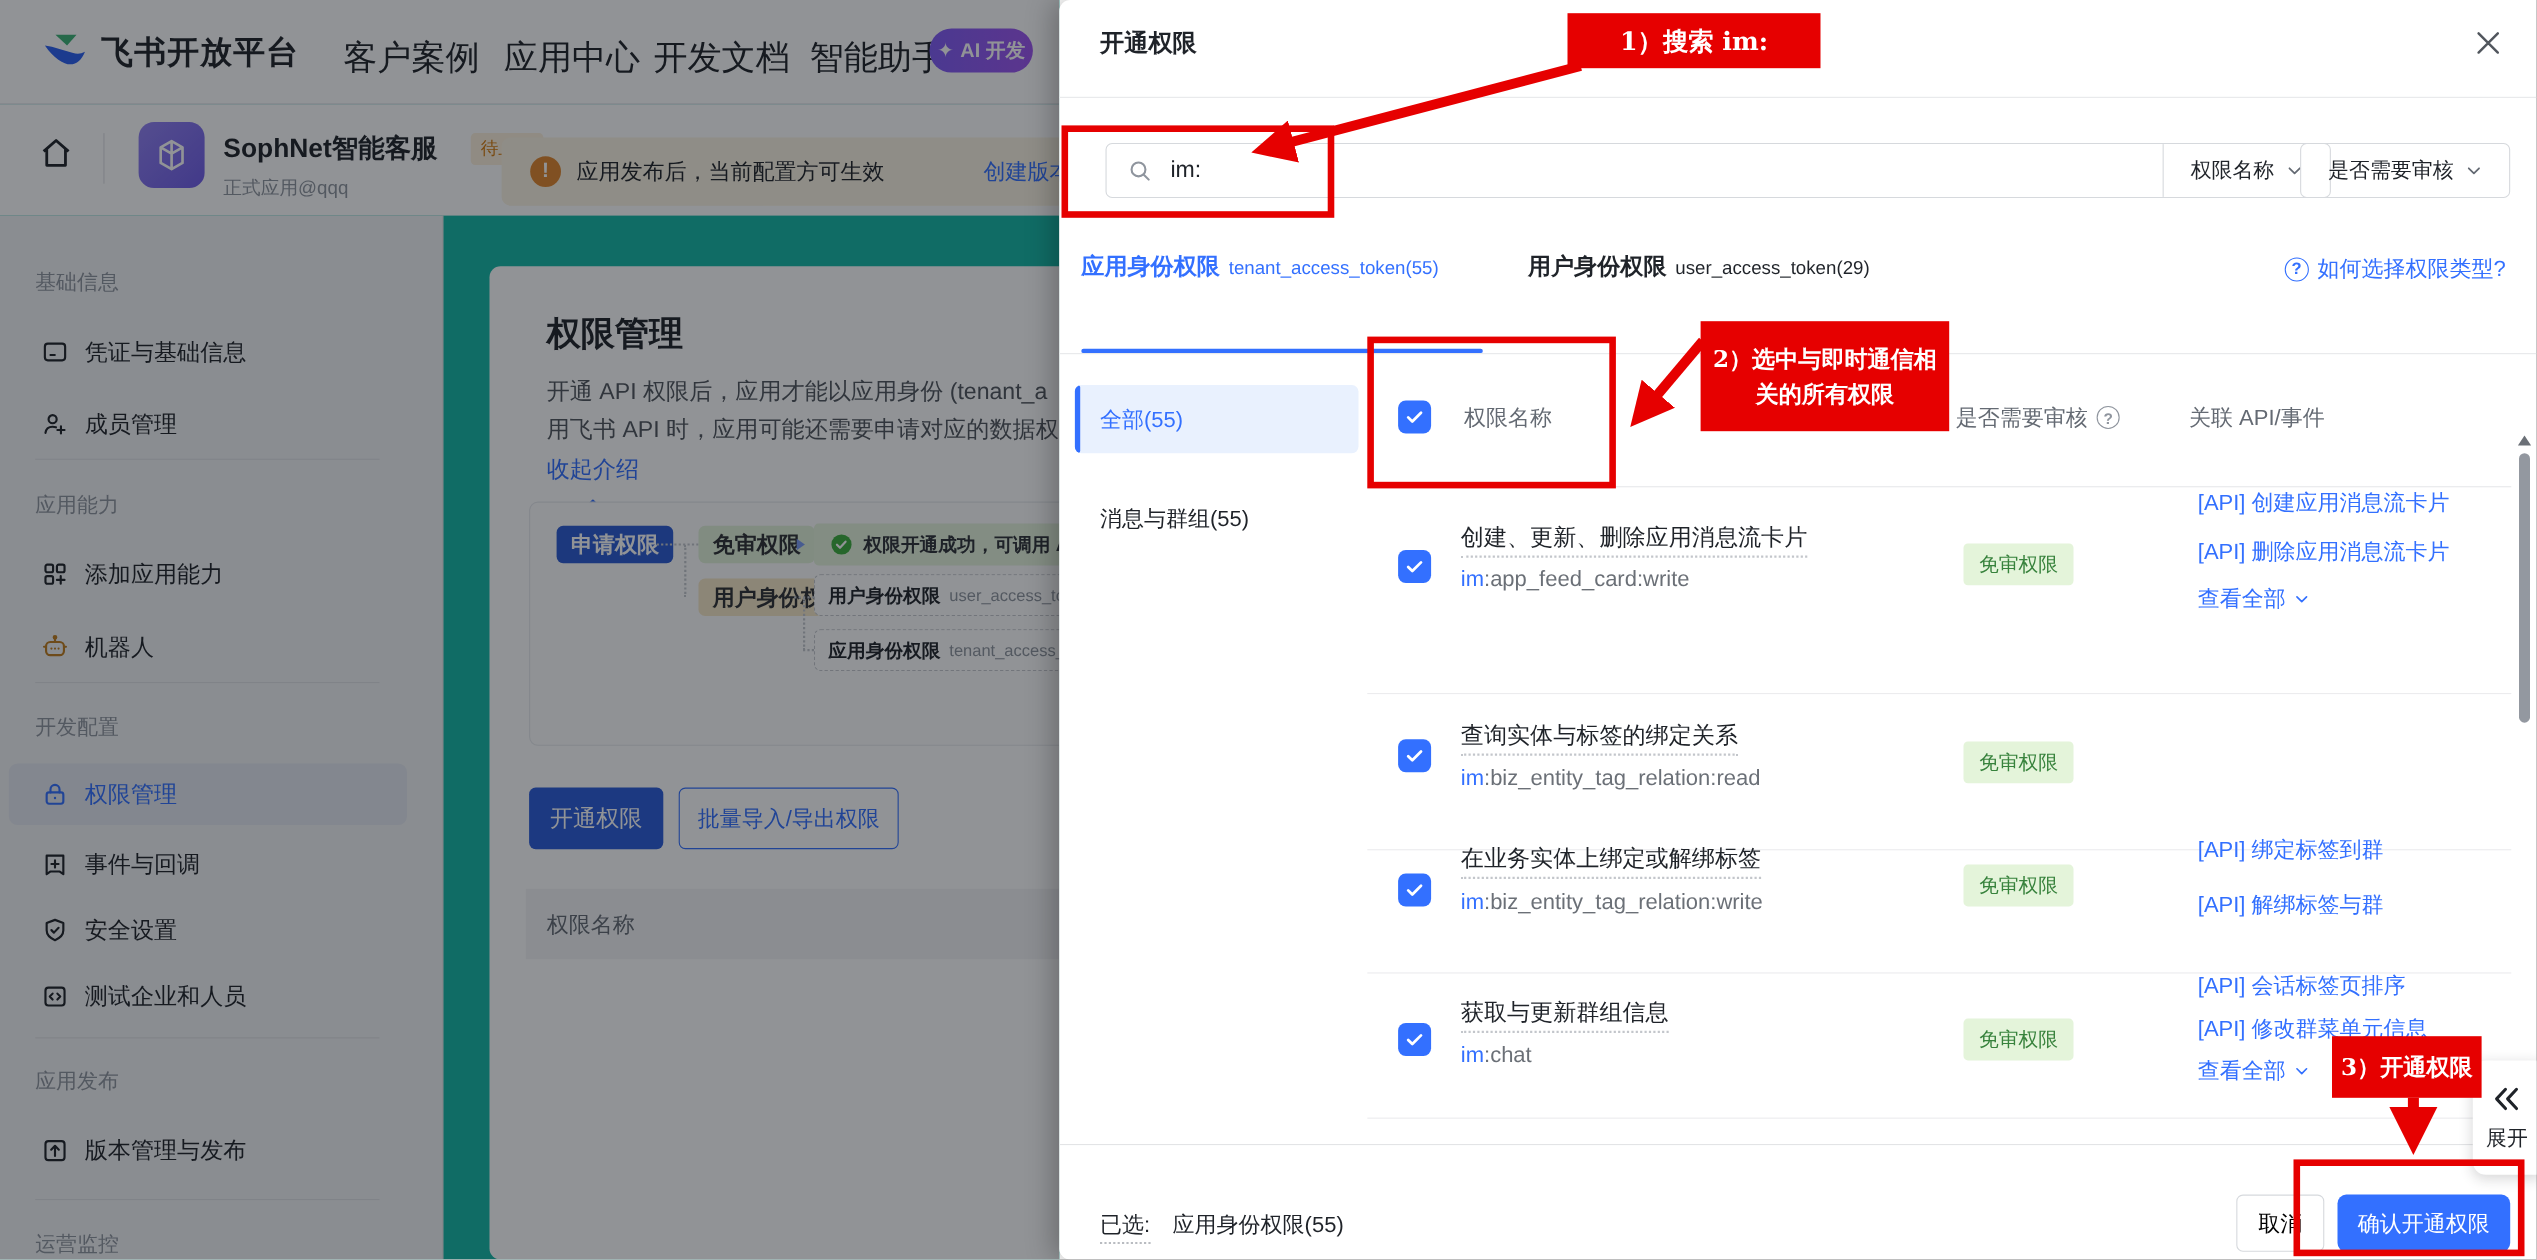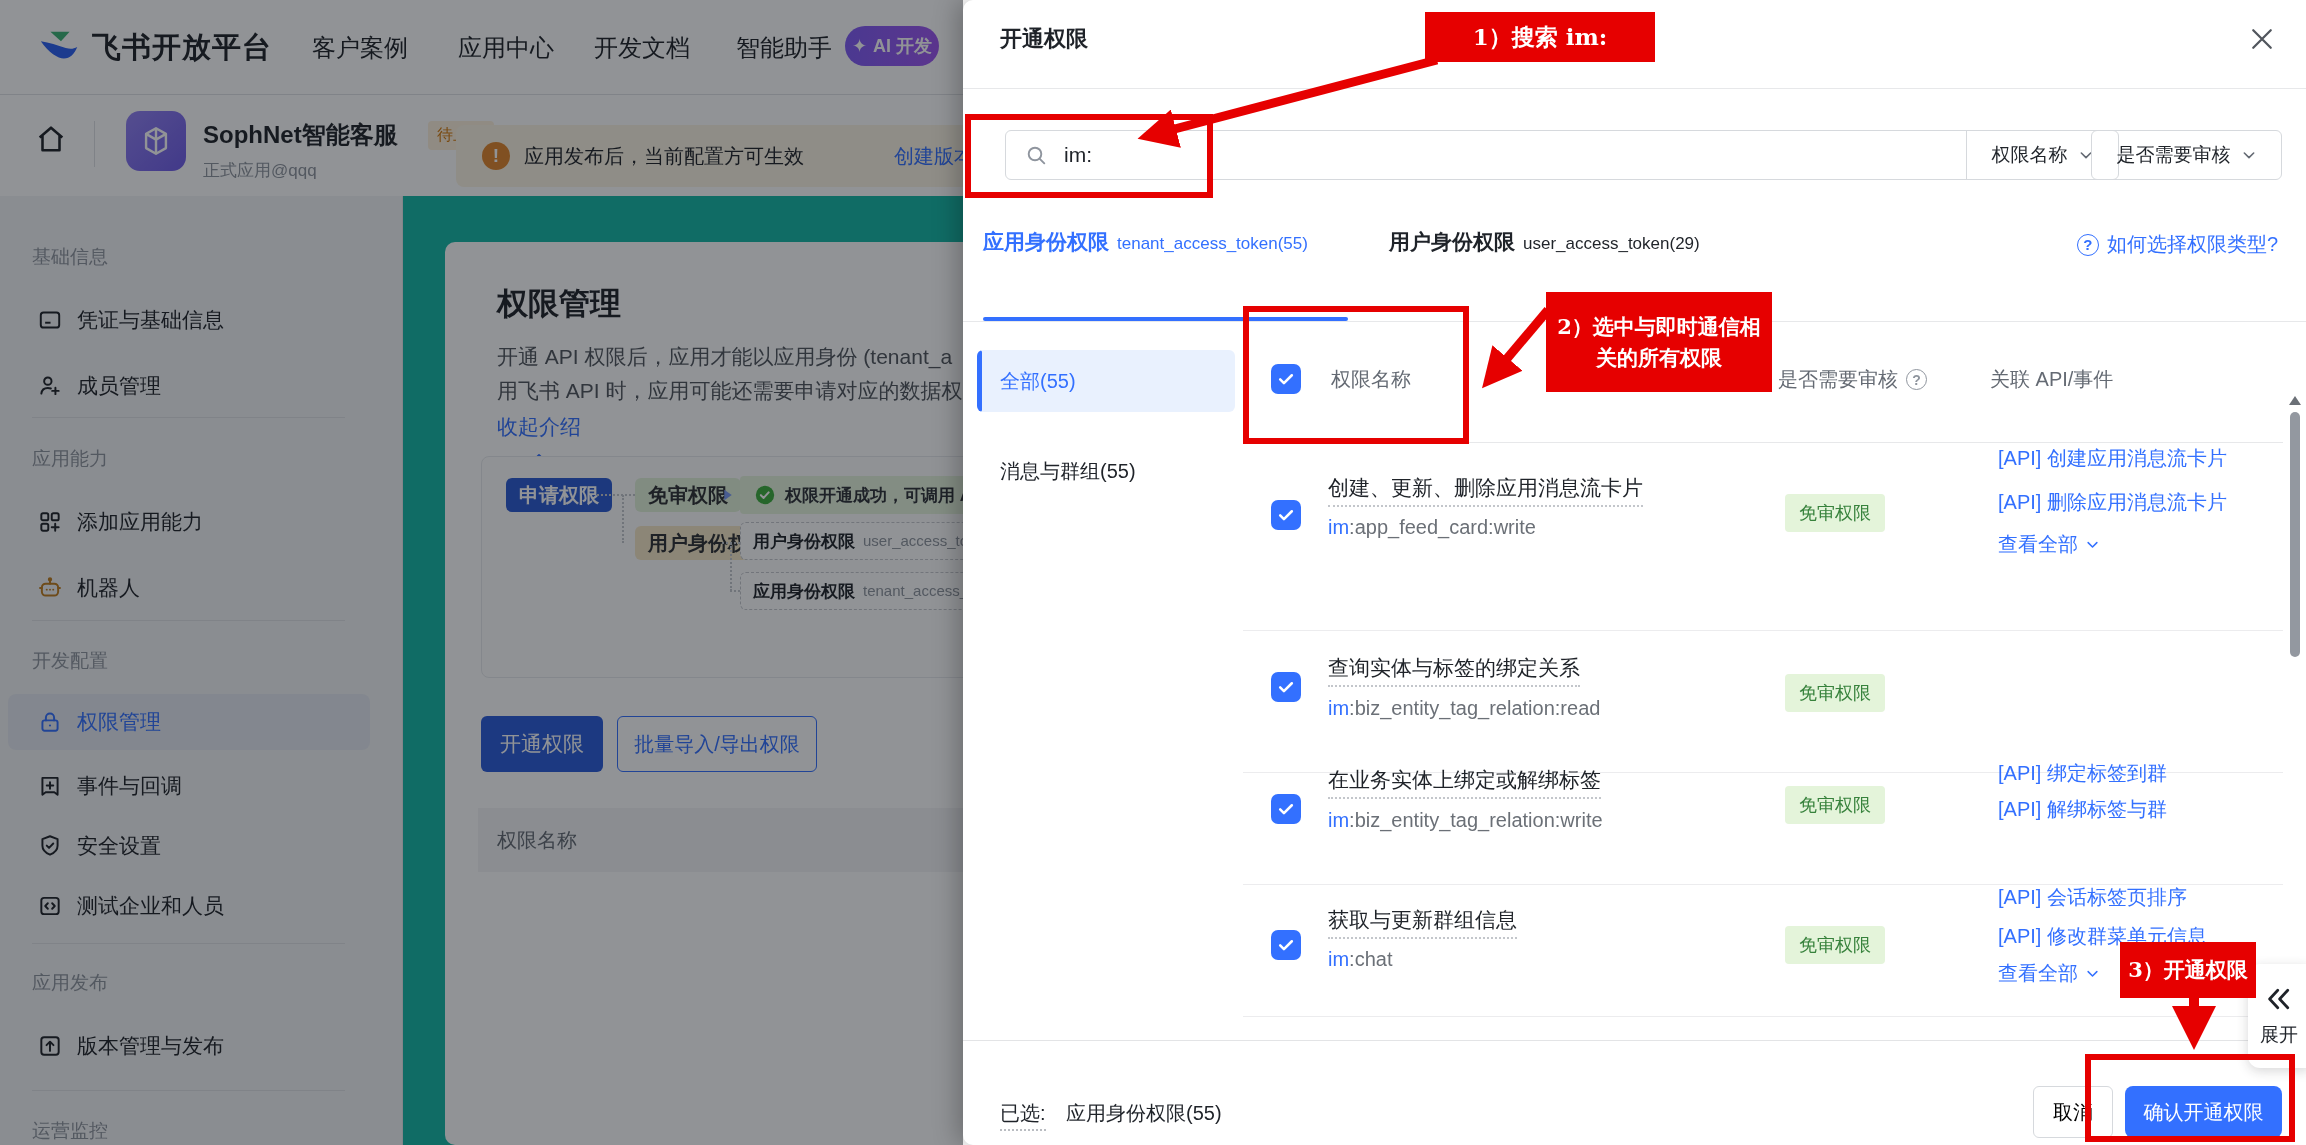--- a/index.html
+++ b/index.html
@@ -5,21 +5,21 @@
   html,body{margin:0;padding:0;background:#888;}
   *{box-sizing:border-box;}
   #stage{position:relative;width:2306px;height:1145px;overflow:hidden;background:#fff;
     font-family:"Liberation Sans","DejaVu Sans",sans-serif;color:#1f2329;}
   .abs{position:absolute;}
   svg{display:block;}
   
   #left-page{position:absolute;left:0;top:0;width:963px;height:1145px;background:#14b8a6;overflow:hidden;}
   .navbar{position:absolute;left:0;top:0;width:963px;height:95px;background:#fff;border-bottom:1px solid #e0e2e6;}
   .brand-text{font-size:29px;font-weight:700;letter-spacing:1px;}
-  .nav-item{font-size:24px;color:#1f2329;}
+  .nav-item{font-size:31px;color:#1f2329;}
   .ai-badge{display:flex;align-items:center;gap:6px;justify-content:center;height:40px;width:94px;border-radius:20px;
     background:linear-gradient(90deg,#7f5bf5,#9e55f0);color:#fff;font-size:18px;font-weight:600;}
   .app-header{position:absolute;left:0;top:95px;width:963px;height:101px;background:#fff;}
   .app-name{font-size:24px;font-weight:700;}
   .status-badge{font-size:16px;color:#d47a0c;background:#fdf1dc;border-radius:4px;padding:4px 9px;}
   .app-sub{font-size:17px;color:#8f959e;}
   .alert-bar{position:absolute;left:456px;top:125px;width:520px;height:62px;background:#fcf4e3;border-radius:8px;
     display:flex;align-items:center;gap:14px;padding-left:26px;}
   .alert-text{font-size:20px;color:#1f2329;}
   .alert-link{font-size:20px;color:#3370ff;white-space:nowrap;}
@@ -420,21 +420,21 @@
     <div class="row-sep" style="top:772px;"></div>
 
     <span class="checkbox" style="left:308px;top:794px;">
         <svg width="20" height="20" viewBox="0 0 24 24" fill="none" stroke="#fff" stroke-width="3" stroke-linecap="round" stroke-linejoin="round">
           <path d="M5 12.5l4.5 4.5L19 7.5"></path>
         </svg>
       </span>
     <span class="row-name" style="left:365px;top:766px;">在业务实体上绑定或解绑标签</span>
     <span class="row-scope" style="left:365px;top:809px;"><span class="hl">im</span><span>:biz_entity_tag_relation:write</span></span>
     <span class="review-badge" style="left:822px;top:786px;">免审权限</span>
-    <div class="api-col" style="left:1035px;top:758px;gap:5px;justify-content:space-between;">
+    <div class="api-col" style="left:1035px;top:758px;gap:19px;justify-content:space-between;">
       <span class="api-link">[API] 绑定标签到群</span>
       <span class="api-link">[API] 解绑标签与群</span>
     </div>
     <div class="row-sep" style="top:884px;"></div>
 
     <span class="checkbox" style="left:308px;top:930px;">
         <svg width="20" height="20" viewBox="0 0 24 24" fill="none" stroke="#fff" stroke-width="3" stroke-linecap="round" stroke-linejoin="round">
           <path d="M5 12.5l4.5 4.5L19 7.5"></path>
         </svg>
       </span>

